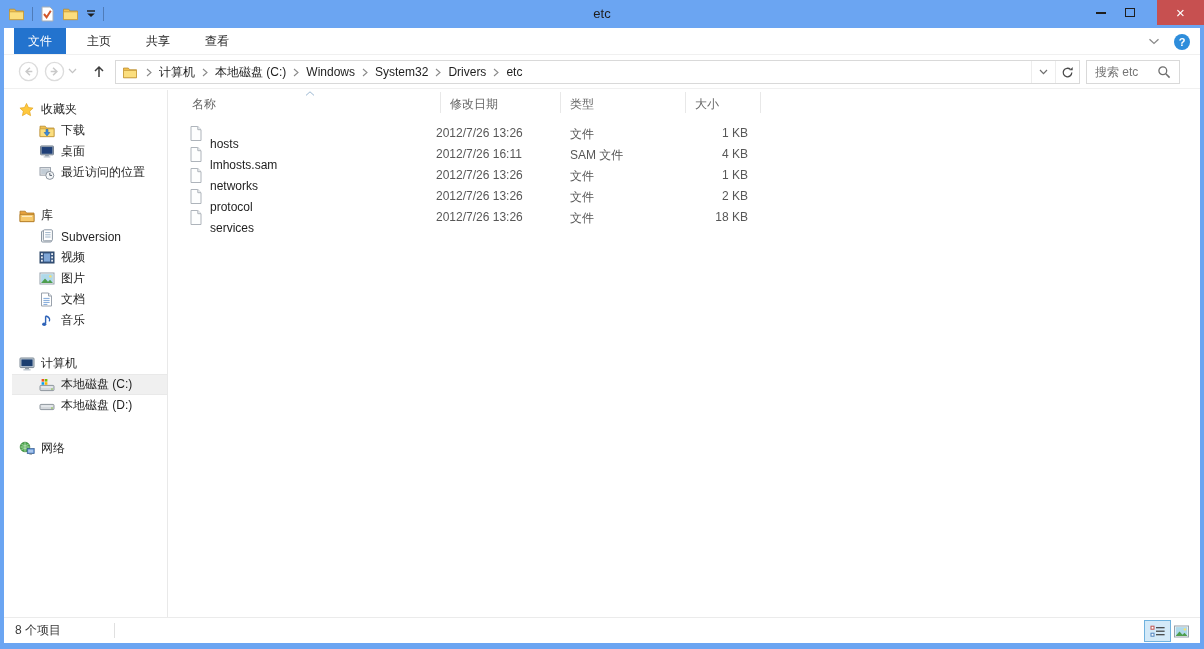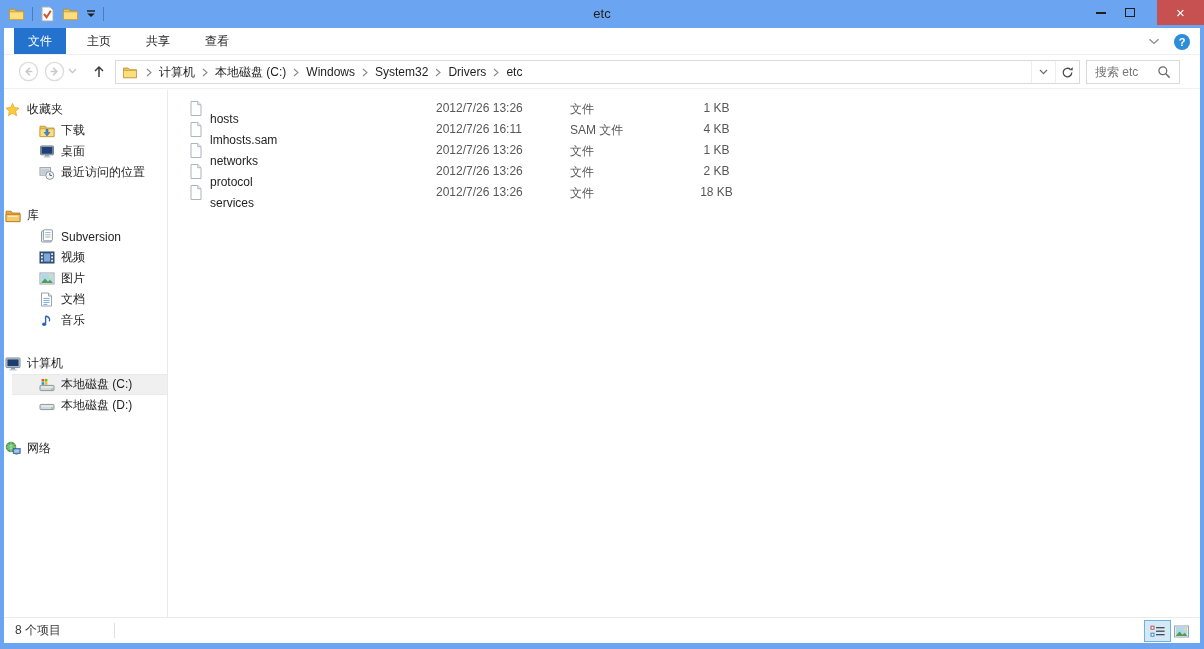--- a/index.html
+++ b/index.html
@@ -50,38 +50,38 @@
   .search-box input { border:0; outline:0; width:62px; margin-left:8px; font-size:12px; color:#0f766e; font-family:inherit; background:transparent; }
   .search-box input::placeholder { color:#757575; opacity:1; }
 
   
   .content { position:absolute; left:0; right:0; top:62px; bottom:26px; background:#fff; overflow:hidden; }
 
   
   .sidebar { position:absolute; left:0; top:0; bottom:0; width:164px; border-right:1px solid #e9e9e9; padding-top:9px; }
   .s-item { height:21px; display:flex; align-items:center; cursor:pointer; }
   .s-item .ic { width:17px; display:flex; justify-content:center; margin-right:6px; }
-  .lvl0 { }
+  .lvl0 { padding-left:14px; }
   .lvl1 { padding-left:34px; }
   .gap { margin-top:22px; }
   .s-sel { background:#F0F0F0; border-top:1px solid #E9E9E9; border-bottom:1px solid #E9E9E9; margin-left:8px; }
 
   
   .filearea { position:absolute; left:165px; right:0; top:0; bottom:0; }
   .cols { position:relative; height:25px; color:#666; }
   .colh { position:absolute; top:6px; cursor:pointer; }
   .col-div { position:absolute; top:2px; height:21px; width:1px; background:#E8E8E8; }
   .sort-caret { position:absolute; top:1px; left:136px; }
   .rows { position:relative; margin-top:8px; }
   .frow { position:relative; height:21px; cursor:pointer; }
   .frow .ficon { position:absolute; left:21px; top:3px; }
   .frow .fname { position:absolute; left:41px; top:14px; color:#1e1e1e; }
   .frow .fdate { position:absolute; left:267px; top:3px; color:#575757; }
   .frow .ftype { position:absolute; left:401px; top:3px; color:#575757; }
-  .frow .fsize { position:absolute; left:516px; width:63px; top:3px; text-align:center; color:#575757; }
+  .frow .fsize { position:absolute; left:516px; width:63px; top:3px; text-align:right; color:#575757; }
 
   
   .statusbar { position:absolute; left:0; right:0; bottom:0; height:26px; border-top:1px solid #ebebeb; background:#fff; }
   .st-count { position:absolute; left:11px; top:0; line-height:25px; color:#3c3c3c; }
   .st-div { position:absolute; left:110px; top:5px; width:1px; height:15px; background:#e0e0e0; }
   .viewbtn { position:absolute; top:2px; width:27px; height:22px; display:flex; align-items:center; justify-content:center; cursor:pointer; }
   .vb-details { right:29px; background:#D3E9F8; border:1px solid #70B2DE; }
   .vb-thumb { right:5px; }
 </style>
 </head>
@@ -401,20 +401,35 @@
               <rect x="8.2" y="7.6" width="7" height="5" fill="#5B8FD4" stroke="#33598F" stroke-width="0.7"></rect>
               <rect x="9.2" y="8.6" width="5" height="3" fill="#A9C6EC"></rect>
               <rect x="10.4" y="12.6" width="2.6" height="1" fill="#7C8994"></rect>
             </svg>
         </span>
         <span>网络</span>
       </div>
     </div>
 
     <div class="filearea">
+      <div class="cols">
+        <span class="sort-caret">
+          <svg width="10" height="5" viewBox="0 0 10 5">
+              <path d="M1 4.4 L5 0.8 L9 4.4" fill="none" stroke="#9DB8D2" stroke-width="1"></path>
+            </svg>
+        </span>
+        <span class="colh" style="left:23px">名称</span>
+        <span class="colh" style="left:281px">修改日期</span>
+        <span class="colh" style="left:401px">类型</span>
+        <span class="colh" style="left:526px">大小</span>
+        <span class="col-div" style="left:271px"></span>
+        <span class="col-div" style="left:391px"></span>
+        <span class="col-div" style="left:516px"></span>
+        <span class="col-div" style="left:591px"></span>
+      </div>
 
       <div class="rows">
         <div class="frow">
           <span class="ficon">
               <svg width="12" height="15" viewBox="0 0 12 15">
                 <path d="M1 0.5 h6.8 l3.2 3.2 v10.8 h-10 z" fill="#FDFEFE" stroke="#AEB4BB"></path>
                 <path d="M7.8 0.5 v3.2 h3.2" fill="#EDF1F4" stroke="#AEB4BB"></path>
               </svg>
             </span>
           <span class="fname">hosts</span>

